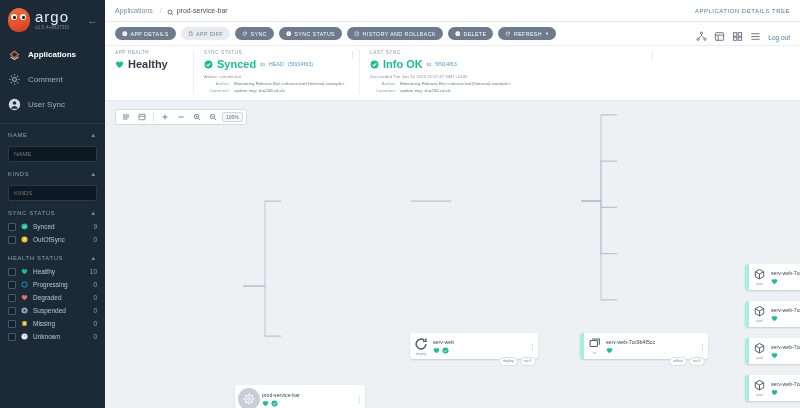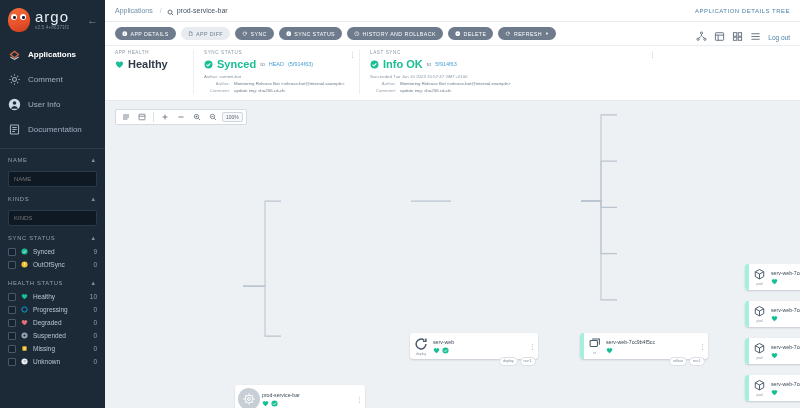--- a/index.html
+++ b/index.html
@@ -214,30 +214,21 @@
         <span>Comment</span>
       </div>
       <div class="navitem">
         <span class="nico">
           <svg viewBox="0 0 16 16" fill="#cfd9e3">
             <circle cx="8" cy="8" r="7"></circle>
             <circle cx="8" cy="6.2" r="2.2" fill="#1c2a38"></circle>
             <path d="M3.6 13.2a4.6 4.6 0 018.8 0z" fill="#1c2a38"></path>
           </svg>
         </span>
-        <span>User Info</span>
-      </div>
-      <div class="navitem">
-        <span class="nico">
-          <svg viewBox="0 0 16 16" fill="none" stroke="#9fb0c0" stroke-width="1.3">
-            <rect x="3" y="2.5" width="10" height="11" rx="1"></rect>
-            <path d="M5.2 5.5h5.6M5.2 8h5.6M5.2 10.5h3.4"></path>
-          </svg>
-        </span>
-        <span>Documentation</span>
+        <span>User Sync</span>
       </div>
     </div>
 
     <div class="sb-divider"></div>
 
     <div class="filters">
       <div class="fgroup">
         <div class="fhead">
           <span>NAME</span>
           <span class="caret">▲</span>

